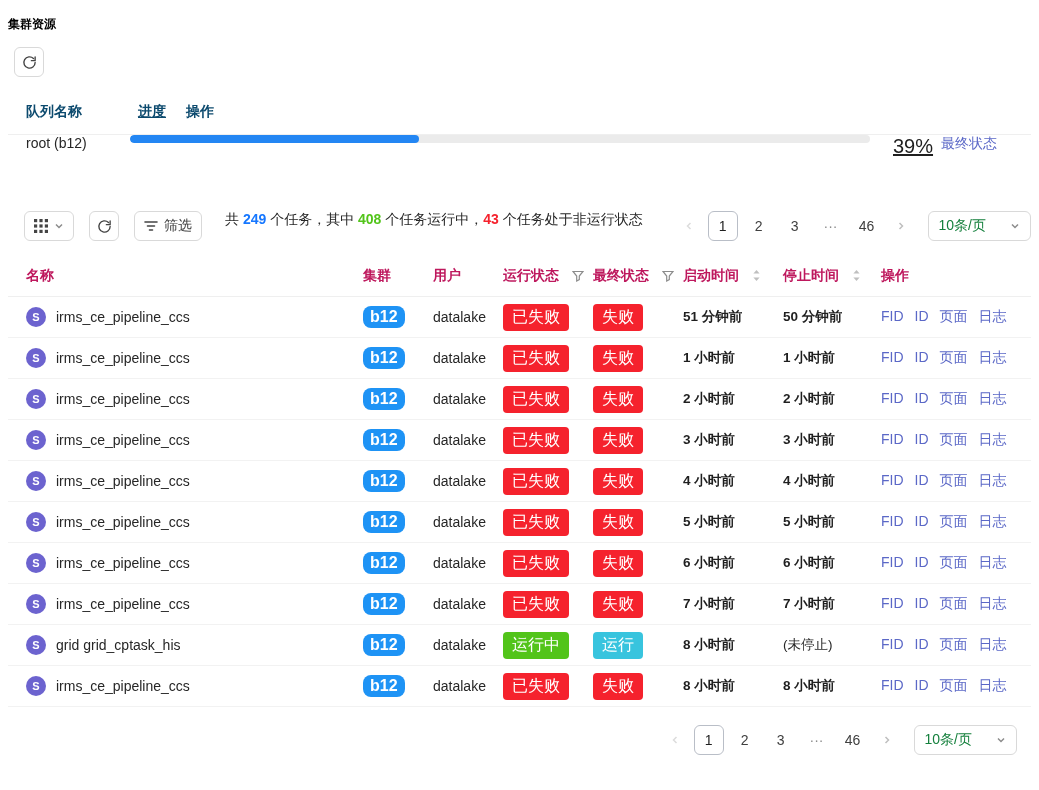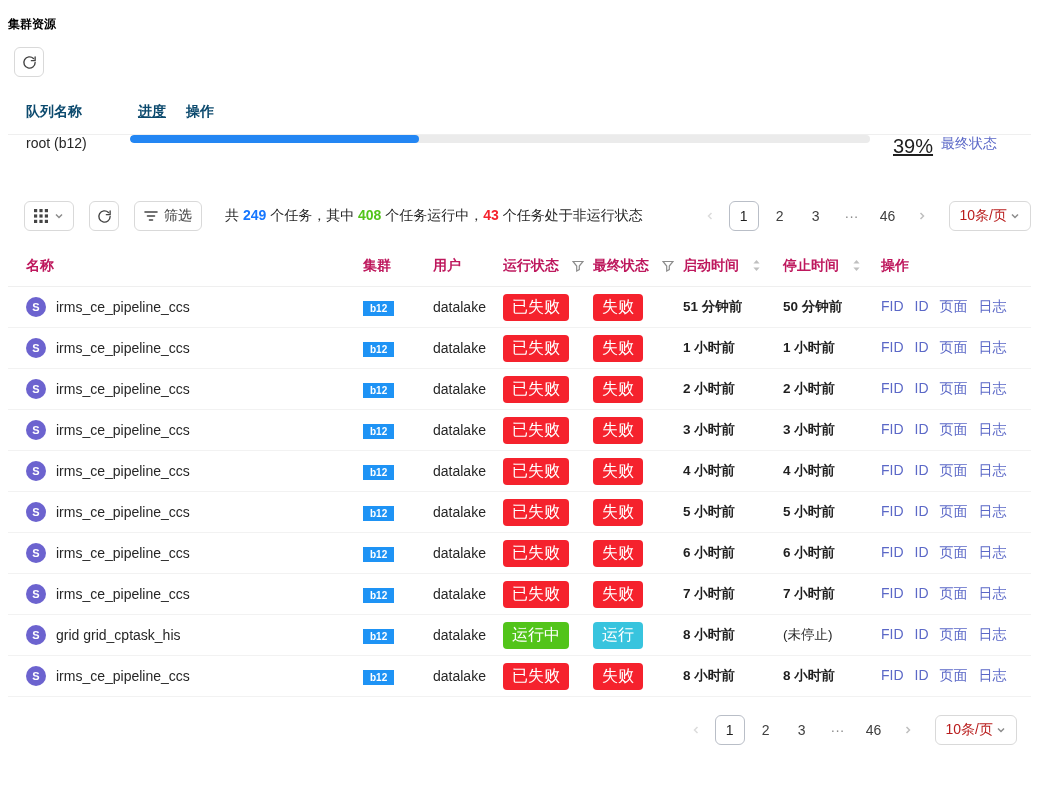--- a/index.html
+++ b/index.html
@@ -23,52 +23,52 @@
               margin-top:12px;font-weight:600;color:#0c4a6e;}
   .res-row{display:flex;align-items:flex-start;height:44px;}
   .rc-queue{width:122px;padding-left:18px;}
   .rc-cap{flex:1;padding-right:15px;}
   .rc-prog{width:56px;padding-left:8px;text-decoration:underline;}
   .rc-act{width:90px;}
   .track{height:8px;background:#ebebeb;border-radius:4px;overflow:hidden;}
   .fill{height:100%;background:var(--progress);border-radius:4px;}
   .link{color:var(--link);text-decoration:none;cursor:pointer;}
   
-  .toolbar{display:flex;align-items:center;margin-top:22px;padding-left:16px;}
+  .toolbar{display:flex;margin-top:32px;padding-left:16px;}
   .toolbar .btn{margin-right:15px;}
   .summary{margin-left:8px;color:#262626;white-space:nowrap;}
   .num{font-weight:700;}
   .num-blue{color:var(--blue);} .num-green{color:var(--green);} .num-red{color:var(--red);}
   
   .pagination{margin-left:auto;display:flex;align-items:center;gap:6px;color:#595959;}
   .page-arrow{width:26px;height:30px;display:flex;align-items:center;justify-content:center;
               color:#bfbfbf;cursor:pointer;}
   .page-arrow.disabled{color:#dcdcdc;cursor:default;}
   .page-item{min-width:30px;height:30px;display:flex;align-items:center;justify-content:center;
              border-radius:6px;cursor:pointer;color:#404040;}
   .page-item.current{border:1px solid #b9bec7;color:#1f1f1f;}
   .page-item.ellipsis{color:#8c8c8c;cursor:default;}
   .page-size{height:30px;border:1px solid #d9d9d9;border-radius:6px;display:flex;
-             align-items:center;gap:3px;padding:0 10px;margin-left:8px;cursor:pointer;
-             color:#b91c1c;}
+             align-items:center;gap:24px;padding:0 10px;margin-left:8px;cursor:pointer;
+             color:#15803d;}
   
   .task-table{margin-top:14px;}
   .t-header{display:flex;align-items:center;height:42px;border-bottom:1px solid #efefef;
             font-weight:600;color:#be185d;}
   .t-row{display:flex;align-items:center;height:41px;border-bottom:1px solid #f2f2f2;}
   .c-name{width:355px;padding-left:18px;display:flex;align-items:center;gap:10px;}
   .c-cluster{width:70px;} .c-user{width:70px;} .c-run{width:90px;} .c-final{width:90px;}
   .c-start{width:100px;} .c-stop{width:98px;}
   .c-actions{width:150px;display:flex;gap:11px;}
   .hdr-cell{display:flex;align-items:center;gap:13px;}
   .avatar{width:20px;height:20px;border-radius:50%;background:var(--avatar);color:#fff;
           font-size:11px;font-weight:700;display:flex;align-items:center;justify-content:center;
           flex:0 0 20px;}
-  .cluster-badge{background:var(--cluster);color:#fff;font-size:10px;padding:2px 7px;
-                 border-radius:0;font-weight:600;display:inline-block;}
+  .cluster-badge{background:var(--cluster);color:#fff;font-size:16px;padding:2px 7px;
+                 border-radius:8px;font-weight:600;display:inline-block;}
   .badge{color:#fff;font-size:16px;padding:3px 9px;border-radius:4px;display:inline-block;}
   .badge[data-status="failed"]{background:var(--red);}
   .badge[data-status="running"]{background:var(--green);}
   .badge[data-status="processing"]{background:var(--cyan);}
   .time{font-weight:600;font-size:13.5px;color:#1f1f1f;}
   .time[data-muted]{font-weight:400;color:#262626;}
   .sorter{color:#bfbfbf;display:inline-flex;flex-direction:column;line-height:0;}
   .bottom-bar{display:flex;justify-content:flex-end;margin-top:18px;padding-right:14px;}
 </style>
 </head>

